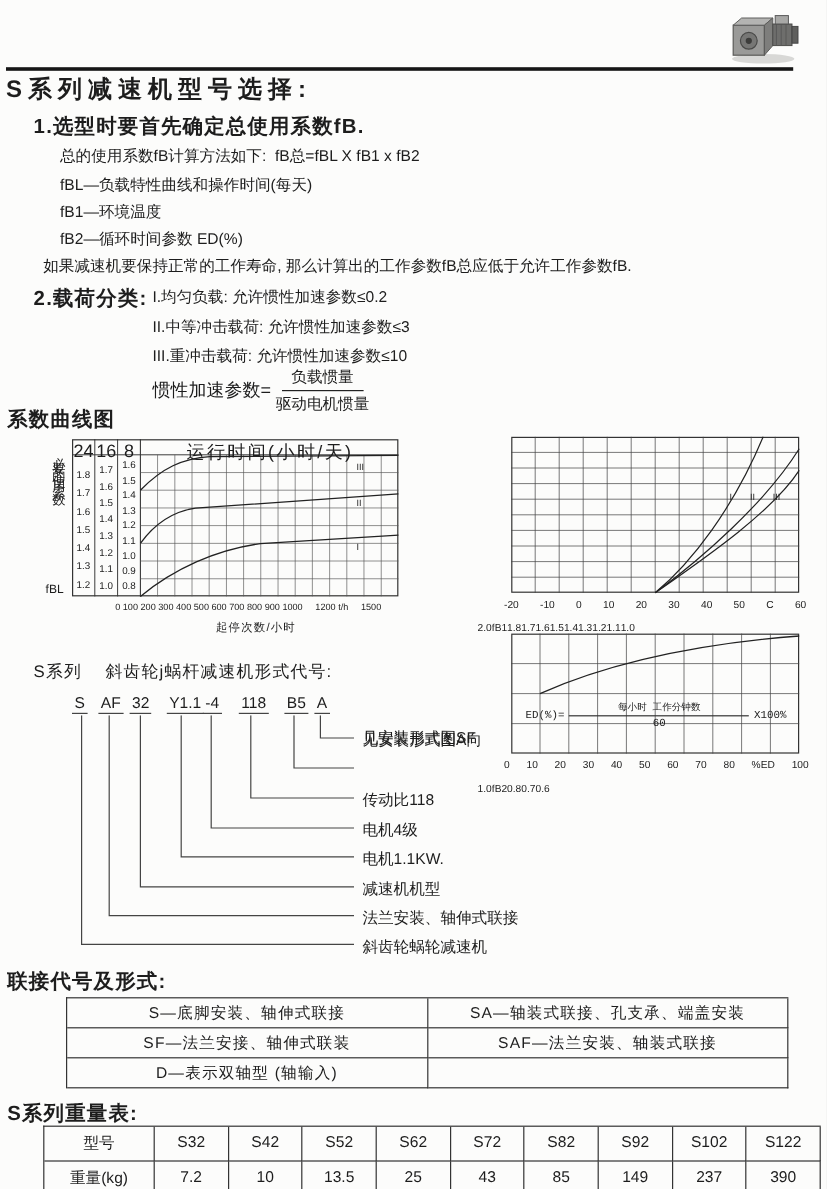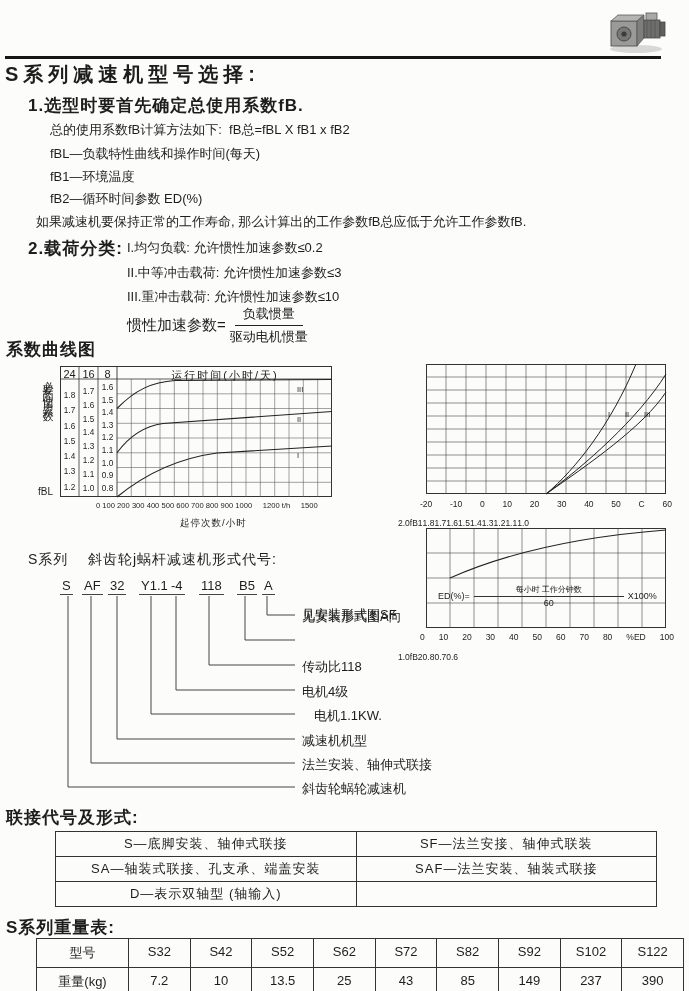--- a/index.html
+++ b/index.html
@@ -16,45 +16,45 @@
   
   .chart{position:absolute;}
   .chart svg{position:absolute;left:0;top:0;overflow:visible;}
   .vlabel{position:absolute;writing-mode:vertical-rl;text-orientation:upright;letter-spacing:5px;font-size:11px;}
   .fbl-corner{position:absolute;font-size:10px;}
   .yticks{position:absolute;display:flex;flex-direction:row;justify-content:space-between;align-items:flex-end;font-size:8.5px;color:#222;margin-top:31px;}
   .yticks span{line-height:1;}
   .xticks{position:absolute;display:flex;justify-content:space-between;font-size:8.5px;color:#222;}
   .scalecol{position:absolute;display:flex;flex-direction:column;justify-content:space-between;align-items:center;font-size:8.2px;color:#222;}
   .scalecol span{line-height:1;}
-  .chead{position:absolute;font-size:11px;text-align:center;}
+  .chead{position:absolute;font-size:15px;text-align:center;}
   .clabel{position:absolute;font-size:7.5px;color:#222;}
   .xtickstr{position:absolute;font-size:7.6px;white-space:pre;color:#222;padding-left:36px;}
   .caption{position:absolute;font-size:9.5px;letter-spacing:1px;}
-  .ed-annot{position:absolute;display:flex;align-items:center;font-size:9px;color:#222;}
+  .ed-annot{position:absolute;display:flex;align-items:center;font-size:9px;color:#222;font-family:Liberation Mono, monospace;}
   .ed-annot .efrac{display:flex;flex-direction:column;align-items:center;margin:0 4px;}
   .ed-annot .enum{width:150px;text-align:center;font-size:8px;border-bottom:1px solid #333;padding-bottom:1px;}
   .ed-annot .eden{font-size:9px;padding-top:1px;}
   
   .mc-heading{position:absolute;left:28px;top:551px;font-size:14px;white-space:pre;letter-spacing:1px;}
   .mc-tokens span{position:absolute;top:578px;font-size:13px;border-bottom:1px solid #444;padding:0 2px 1px;}
   .mc-tokens span:nth-of-type(1){left:60px;}
   .mc-tokens span:nth-of-type(2){left:82px;}
   .mc-tokens span:nth-of-type(3){left:108px;}
   .mc-tokens span:nth-of-type(4){left:139px;}
   .mc-tokens span:nth-of-type(5){left:169px;}
   .mc-tokens span:nth-of-type(6){left:199px;}
   .mc-tokens span:nth-of-type(7){left:237px;}
   .mc-tokens span:nth-of-type(8){left:262px;}
   .mc-labels span{position:absolute;left:302px;font-size:13px;white-space:pre;}
   .mc-labels span:nth-of-type(1){top:608px;}
   .mc-labels span:nth-of-type(2){top:606px;}
   .mc-labels span:nth-of-type(3){top:658px;}
   .mc-labels span:nth-of-type(4){top:683px;}
-  .mc-labels span:nth-of-type(5){top:707px;margin-left:12px;}
+  .mc-labels span:nth-of-type(5){top:707px;}
   .mc-labels span:nth-of-type(6){top:732px;}
   .mc-labels span:nth-of-type(7){top:756px;}
   .mc-labels span:nth-of-type(8){top:780px;}
   
   .ctable{position:absolute;left:55px;top:831px;width:601px;display:grid;grid-template-columns:1fr 1fr;
           border-top:1.4px solid #333;border-left:1.4px solid #333;font-size:13px;}
   .ctable div{border-right:1.4px solid #333;border-bottom:1.4px solid #333;text-align:center;
               padding:3px 4px;min-height:17px;letter-spacing:1px;}
   .wtable{position:absolute;left:36px;top:938px;width:647px;display:grid;grid-template-columns:92px repeat(9,1fr);
           border-top:1.4px solid #333;border-left:1.4px solid #333;font-size:13px;}
@@ -334,23 +334,23 @@
       <span>电机1.1KW.</span>
       <span>减速机机型</span>
       <span>法兰安装、轴伸式联接</span>
       <span>斜齿轮蜗轮减速机</span>
     </div>
 
   <div class="h2" style="left:6px;top:806px;">联接代号及形式:</div>
   <div class="ctable">
 
       <div>S—底脚安装、轴伸式联接</div>
+      <div>SA—轴装式联接、孔支承、端盖安装</div>
+
       <div>SF—法兰安接、轴伸式联装</div>
-
-      <div>SA—轴装式联接、孔支承、端盖安装</div>
       <div>SAF—法兰安装、轴装式联接</div>
 
       <div>D—表示双轴型 (轴输入)</div>
       <div></div>
     </div>
 
   <div class="h2" style="left:6px;top:916px;">S系列重量表:</div>
   <div class="wtable">
     <div class="row">
       

